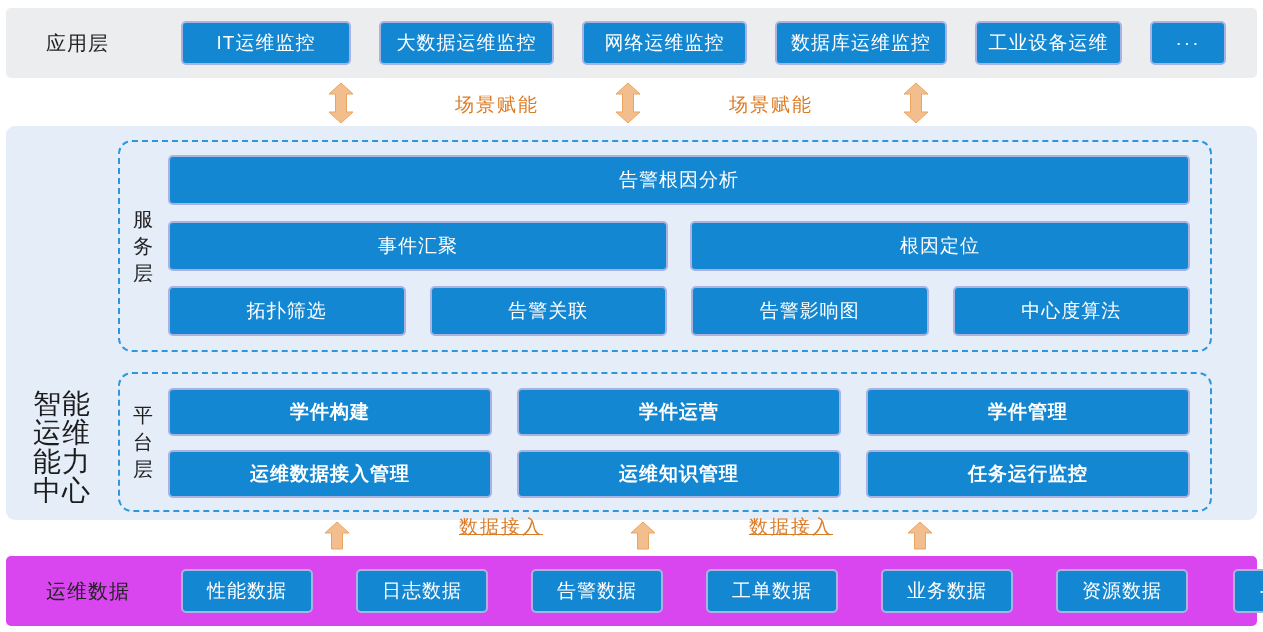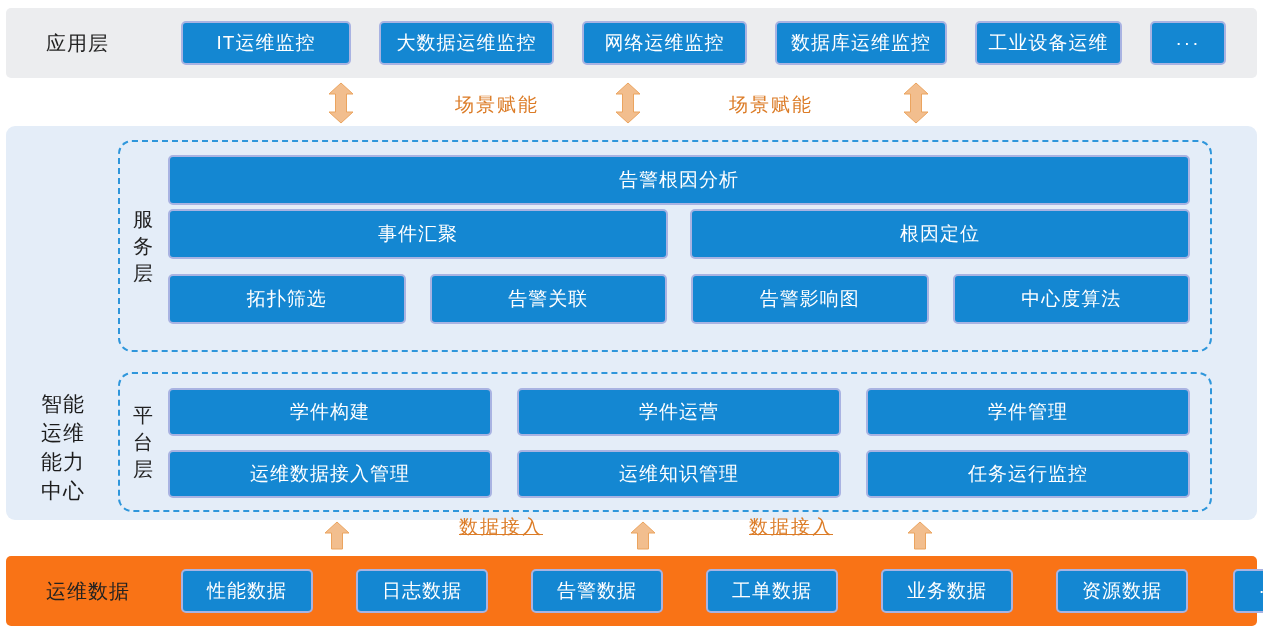--- a/index.html
+++ b/index.html
@@ -6,21 +6,21 @@
   body{
     width:1263px;height:632px;position:relative;background:#ffffff;
     font-family:"Liberation Sans","DejaVu Sans",sans-serif;
     overflow:hidden;
   }
   .canvas{position:absolute;left:0;top:0;width:1263px;height:632px;}
 
   
   .band{position:absolute;left:6px;width:1251px;border-radius:5px;display:flex;align-items:center;box-sizing:border-box;}
   .band-top{top:8px;height:70px;background:#ECEDEF;}
-  .band-bottom{top:556px;height:70px;background:#f97316;}
+  .band-bottom{top:556px;height:70px;background:#d946ef;}
   .band-mid{position:absolute;left:6px;top:126px;width:1251px;height:394px;background:#E4EDF8;border-radius:9px;}
 
   .layer-label{
     padding-left:40px;width:135px;box-sizing:content-box;
     font-size:20px;color:#222222;letter-spacing:1px;flex:0 0 auto;
   }
 
   
   .node{
     background:#1487D2;border:2px solid #A9B3E2;border-radius:5px;
@@ -28,21 +28,21 @@
     box-sizing:border-box;height:44px;flex:0 0 auto;letter-spacing:1px;white-space:nowrap;
   }
   .band .node{margin-right:28px;}
   .w170{width:170px}.w175{width:175px}.w165{width:165px}.w172{width:172px}.w167{width:147px}
   .w132{width:132px}.wdots{width:76px;letter-spacing:2px;}
   .band-bottom .node{margin-right:43px;}
   .band-bottom .wdots{margin-left:2px;}
 
   
   .center-label{
-    position:absolute;left:35px;top:263px;font-size:21px;line-height:29px;
+    position:absolute;left:27px;top:263px;font-size:28px;line-height:29px;
     color:#1c1c1c;white-space:pre-line;letter-spacing:1px;
   }
 
   
   .group{
     position:absolute;left:118px;width:1094px;box-sizing:border-box;
     border:2px dashed #2E96DB;border-radius:14px;
   }
   .group-service{top:140px;height:212px;}
   .group-platform{top:372px;height:140px;}
@@ -51,25 +51,25 @@
     font-size:20px;line-height:27px;color:#222222;white-space:pre-line;text-align:center;width:28px;
   }
   .rows{position:absolute;left:48px;right:20px;top:13px;}
   .group-platform .rows{top:14px;}
   .row{display:flex;}
   .row .bar{
     flex:1 1 0;height:50px;background:#1487D2;border:2px solid #A9B3E2;border-radius:5px;
     color:#ffffff;font-size:19px;display:flex;align-items:center;justify-content:center;
     box-sizing:border-box;letter-spacing:1px;white-space:nowrap;
   }
-  .row-svc1{margin-bottom:4px;text-align:right;}
+  .row-svc1{margin-bottom:16px;text-align:right;}
   .row-svc2{gap:22px;margin-bottom:15px;}
   .row-svc3{gap:24px;}
   .row-plt{gap:25px;}
-  .row-plt .bar{height:48px;}
+  .row-plt .bar{height:48px;font-weight:bold;}
   .row-plt1{margin-bottom:14px;}
 
   
   .arrow{position:absolute;width:26px;}
   .arrow svg{display:block;width:100%;height:100%;}
   .arrow-top{top:82px;height:42px;}
   .arrow-bottom{top:521px;height:29px;}
   .a1{left:328px}.a2{left:615px}.a3{left:903px}
   .b1{left:324px}.b2{left:630px}.b3{left:907px}
 

